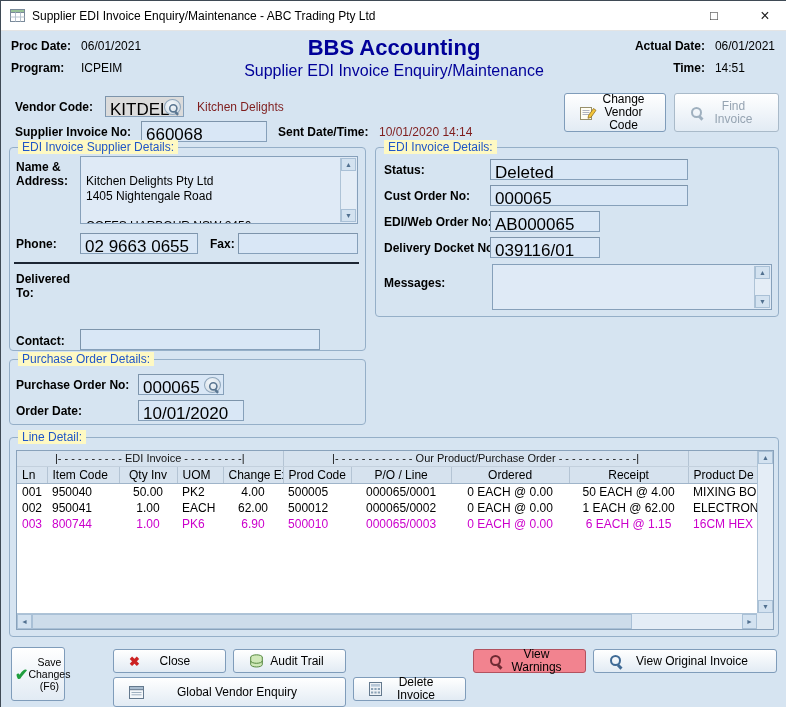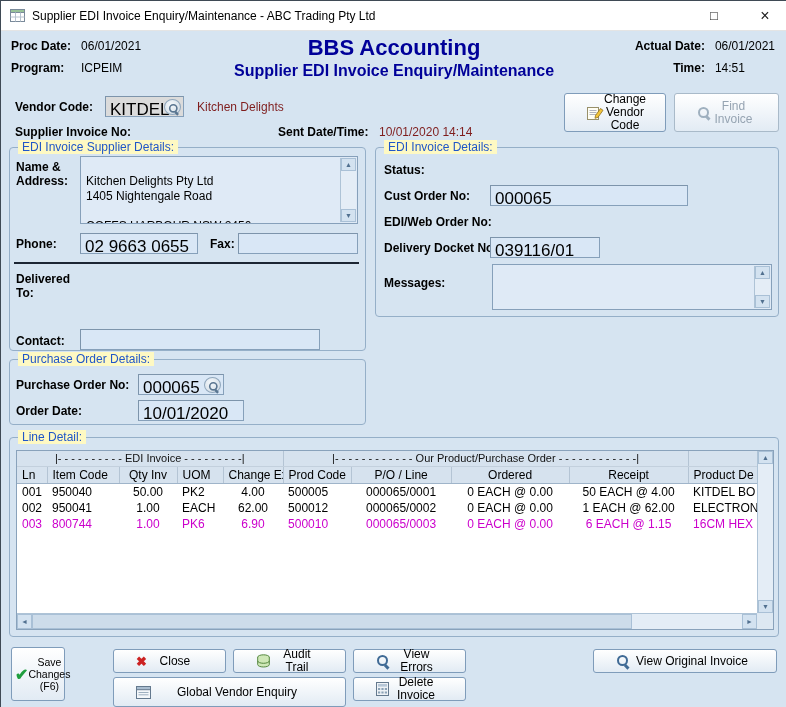--- a/index.html
+++ b/index.html
@@ -13,33 +13,33 @@
   
   .lbl{position:absolute;font-size:12px;font-weight:bold;color:#000;white-space:nowrap}
   .lblw{white-space:normal;line-height:14px}
   .val{position:absolute;font-size:12px;color:#7f1d1d;white-space:nowrap}
   
   .hgrid{position:absolute;display:grid;grid-template-columns:auto auto;column-gap:10px;row-gap:8px;font-size:12px}
   .hgrid .hl{font-weight:bold;white-space:nowrap}
   .hgrid .hv{white-space:nowrap}
   .hgrid.right .hl{text-align:right}
   .apptitle{position:absolute;left:0;right:0;top:34px;text-align:center;font-size:22px;font-weight:bold;color:#000099;pointer-events:none}
-  .appsub{position:absolute;left:0;right:0;top:61px;text-align:center;font-size:16px;font-weight:bold;color:#000099;pointer-events:none}
+  .appsub{position:absolute;left:0;right:0;top:61px;text-align:center;font-size:16px;font-weight:normal;color:#000099;pointer-events:none}
   
   .field{position:absolute;box-sizing:border-box;background:#d9e7f6;border:1px solid #86a0ba;border-top-color:#7d94ab;border-left-color:#7d94ab;font-size:17px;color:#000;padding:3px 4px 0 4px;height:21px;white-space:nowrap;overflow:hidden}
   .field.gray{background:#dbdbdb}
   .mlbox{position:absolute;box-sizing:border-box;background:#dfeaf6;border:1px solid #86a0ba;font-size:12px;color:#000;padding:2px 18px 2px 5px;line-height:15px;white-space:pre-line;overflow:hidden}
   .mini-vscroll{position:absolute;top:1px;right:1px;bottom:1px;width:15px;background:#e4edf6;border-left:1px solid #aec3d6;display:flex;flex-direction:column;justify-content:space-between}
   .sarrow{height:13px;display:flex;align-items:center;justify-content:center;font-size:7px;color:#51708f;background:#d3e2f0;border:1px solid #a9c0d6;box-sizing:border-box}
   
   .group{position:absolute;border:1px solid #95afc8;border-radius:4px;box-sizing:border-box}
   .gtitle{position:absolute;top:-8px;left:8px;background:#fef9c3;padding:0 4px;font-size:12px;color:#2056c8;white-space:nowrap}
   .divider{position:absolute;height:2px;background:#1c2533}
   
-  .btn{position:absolute;box-sizing:border-box;display:flex;align-items:center;border:1px solid #7f9cba;border-radius:3px;background:linear-gradient(#ffffff,#e2ebf4);font-size:12px;color:#000;padding:0 22px;cursor:default}
+  .btn{position:absolute;box-sizing:border-box;display:flex;align-items:center;border:1px solid #7f9cba;border-radius:3px;background:linear-gradient(#ffffff,#e2ebf4);font-size:12px;color:#000;padding:0 15px;cursor:default}
   .btn .bl{flex:1;text-align:center;line-height:13px}
   .btn.disabled{color:#96a4b2;border-color:#a9bac9}
   .btn.disabled .mag{color:#9fb0bf}
   .btn.warning{background:#f2838f;border-color:#b2525f}
   .icon{flex:none;display:inline-flex;align-items:center;justify-content:center}
   .check{color:#1f9e3e;font-size:16px;font-weight:bold}
   .cross{color:#cc2222;font-size:13px;font-weight:bold}
   
   .mag{display:inline-block;position:relative;width:14px;height:14px;color:#3f6a95;flex:none}
   .mag::before{content:"";position:absolute;left:1px;top:1px;width:7px;height:7px;border:2px solid currentColor;border-radius:50%}
@@ -117,20 +117,21 @@
         </svg>
       </span>
     <span class="bl">Change Vendor Code</span>
   </div>
   <div class="btn disabled" style="left:673px;top:92px;width:105px;height:39px">
     <span class="mag"></span>
     <span class="bl">Find Invoice</span>
   </div>
 
   <span class="lbl" style="left:14px;top:124px">Supplier Invoice No:</span>
+  <div class="field" style="left:140px;top:120px;width:126px">660068</div>
   <span class="lbl" style="left:277px;top:124px">Sent Date/Time:</span>
   <span class="val" style="left:378px;top:124px">10/01/2020 14:14</span>
 
   <div class="group" style="left:8px;top:146px;width:357px;height:204px">
     <span class="gtitle">EDI Invoice Supplier Details:</span>
     <span class="lbl lblw" style="left:6px;top:12px;width:62px">Name &amp; Address:</span>
     <div class="mlbox" style="left:70px;top:8px;width:278px;height:68px">
       <span>Kitchen Delights Pty Ltd
 1405 Nightengale Road
 
@@ -146,23 +147,25 @@
     <div class="field" style="left:228px;top:85px;width:120px"></div>
     <div class="divider" style="left:4px;top:114px;width:345px"></div>
     <span class="lbl lblw" style="left:6px;top:124px;width:62px">Delivered To:</span>
     <span class="lbl" style="left:6px;top:186px">Contact:</span>
     <div class="field" style="left:70px;top:181px;width:240px"></div>
   </div>
 
   <div class="group" style="left:374px;top:146px;width:404px;height:170px">
     <span class="gtitle">EDI Invoice Details:</span>
     <span class="lbl" style="left:8px;top:15px">Status:</span>
+    <div class="field" style="left:114px;top:11px;width:198px">Deleted</div>
     <span class="lbl" style="left:8px;top:41px">Cust Order No:</span>
     <div class="field" style="left:114px;top:37px;width:198px">000065</div>
     <span class="lbl" style="left:8px;top:67px">EDI/Web Order No:</span>
+    <div class="field" style="left:114px;top:63px;width:110px">AB000065</div>
     <span class="lbl" style="left:8px;top:93px">Delivery Docket No:</span>
     <div class="field" style="left:114px;top:89px;width:110px">039116/01</div>
     <span class="lbl" style="left:8px;top:128px">Messages:</span>
     <div class="mlbox" style="left:116px;top:116px;width:280px;height:46px">
       <span></span>
       <div class="mini-vscroll">
         <span class="sarrow">▲</span>
         <span class="sarrow">▼</span>
       </div>
     </div>
@@ -219,21 +222,21 @@
           <tr class="drow">
             <td>001</td>
             <td>950040</td>
             <td class="r">50.00</td>
             <td>PK2</td>
             <td class="r">4.00</td>
             <td>500005</td>
             <td class="r">000065/0001</td>
             <td class="r">0 EACH @ 0.00</td>
             <td class="r">50 EACH @ 4.00</td>
-            <td>KITDEL BO</td>
+            <td>MIXING BO</td>
           </tr>
           <tr class="drow">
             <td>002</td>
             <td>950041</td>
             <td class="r">1.00</td>
             <td>EACH</td>
             <td class="r">62.00</td>
             <td>500012</td>
             <td class="r">000065/0002</td>
             <td class="r">0 EACH @ 0.00</td>
@@ -279,23 +282,23 @@
   <div class="btn" style="left:232px;top:648px;width:113px;height:24px">
     <span class="icon">
         <svg width="15" height="14" viewBox="0 0 15 14">
           <ellipse cx="7.5" cy="3.2" rx="5.8" ry="2.4" fill="#cfe8b8" stroke="#55883f"></ellipse>
           <path d="M1.7 3.2 v7.4 c0 1.3 2.6 2.4 5.8 2.4 s5.8 -1.1 5.8 -2.4 V3.2" fill="#cfe8b8" stroke="#55883f"></path>
           <path d="M1.7 6.9 c0 1.3 2.6 2.4 5.8 2.4 s5.8 -1.1 5.8 -2.4" fill="none" stroke="#55883f"></path>
         </svg>
       </span>
     <span class="bl">Audit Trail</span>
   </div>
-  <div class="btn" style="left:352px;top:648px;width:113px;height:24px">
-    <span class="mag"></span>
-    <span class="bl">View Errors</span>
+  <div class="btn warning" style="left:472px;top:648px;width:113px;height:24px">
+    <span class="mag" style="color:#6e2a33"></span>
+    <span class="bl">View Warnings</span>
   </div>
   <div class="btn" style="left:592px;top:648px;width:184px;height:24px">
     <span class="mag"></span>
     <span class="bl">View Original Invoice</span>
   </div>
   <div class="btn" style="left:112px;top:676px;width:233px;height:30px">
     <span class="icon">
         <svg width="15" height="13" viewBox="0 0 15 13">
           <rect x="0.5" y="0.5" width="14" height="12" fill="#f4f7fa" stroke="#64798e"></rect>
           <rect x="0.5" y="0.5" width="14" height="3.2" fill="#a9bdd0" stroke="#64798e"></rect>

